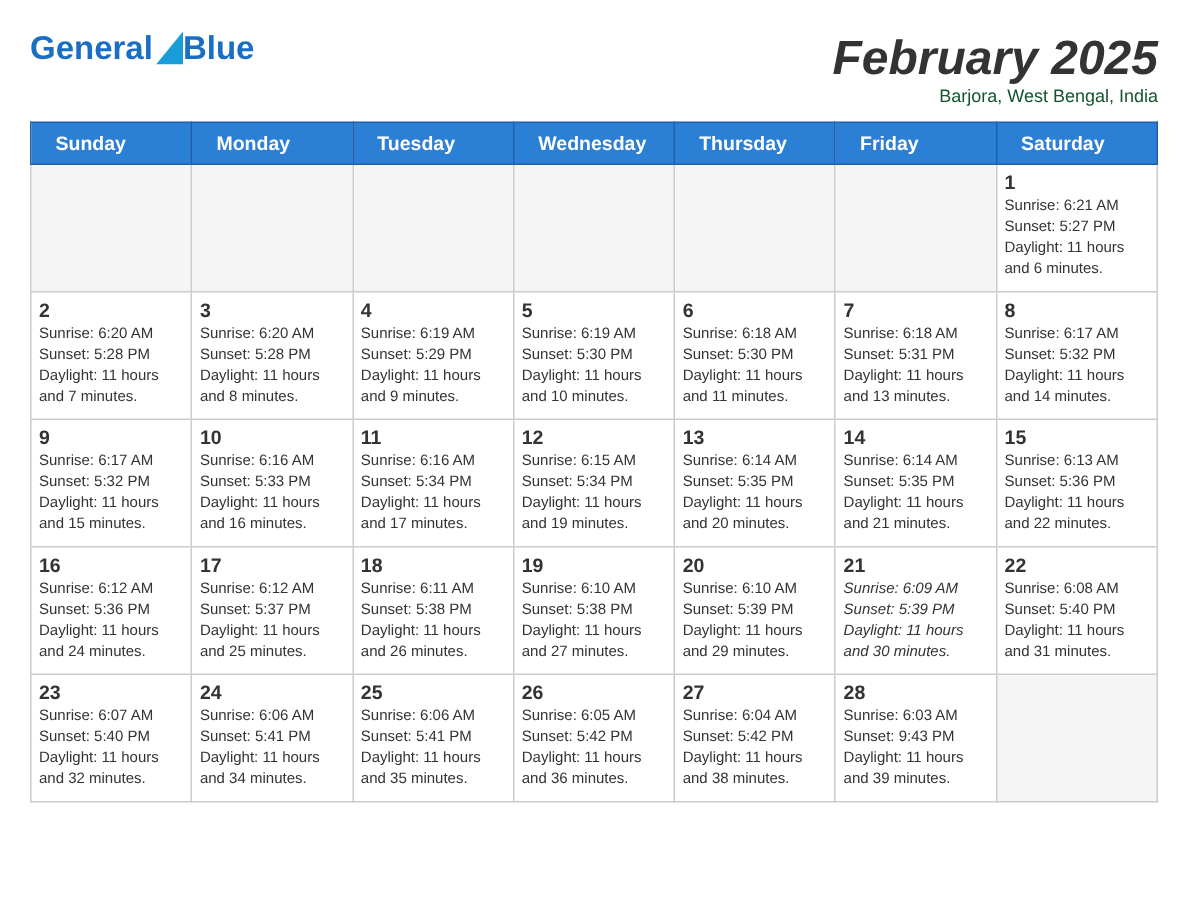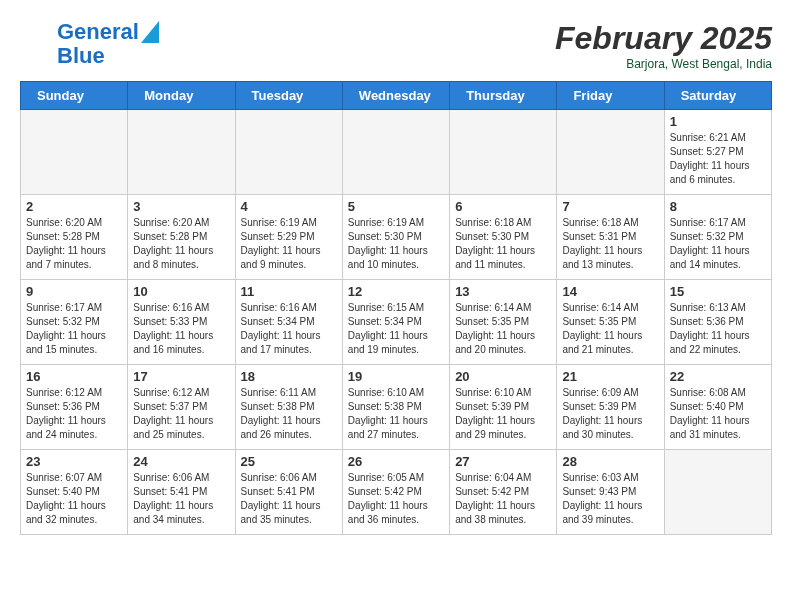--- a/index.html
+++ b/index.html
@@ -82,21 +82,21 @@
     }
     .week-row td {
       height: 85px;
     }
   </style>
 </head>
 <body>
 
 <div class="header-area">
   <div class="logo">
-    <div style="display:flex;flex-direction:column;align-items:flex-start;margin-left:37px;">
+    <div style="display:flex;align-items:flex-start;">
       <div style="display:flex;align-items:center;">
         <span class="logo-text"><span>General</span></span>
         <svg width="18" height="22" viewBox="0 0 18 22" style="margin-left:2px;">
           <polygon points="0,22 18,22 18,0" fill="#1a9cd8"></polygon>
         </svg>
       </div>
       <span class="logo-text" style="color:#1a6fc4;font-size:22px;">Blue</span>
     </div>
   </div>
   <div class="title-area">
@@ -246,21 +246,21 @@
 Daylight: 11 hours and 27 minutes.</div>
         </td>
         <td>
           <span class="day-number">20</span>
           <div class="day-detail" style="white-space: pre-line;">Sunrise: 6:10 AM
 Sunset: 5:39 PM
 Daylight: 11 hours and 29 minutes.</div>
         </td>
         <td>
           <span class="day-number">21</span>
-          <div class="day-detail" style="white-space: pre-line;">Sunrise: 6:09 AM
+          <div class="day-detail" style="white-space: pre-line; font-style: italic;">Sunrise: 6:09 AM
 Sunset: 5:39 PM
 Daylight: 11 hours and 30 minutes.</div>
         </td>
         <td>
           <span class="day-number">22</span>
           <div class="day-detail" style="white-space: pre-line;">Sunrise: 6:08 AM
 Sunset: 5:40 PM
 Daylight: 11 hours and 31 minutes.</div>
         </td>
       </tr>

